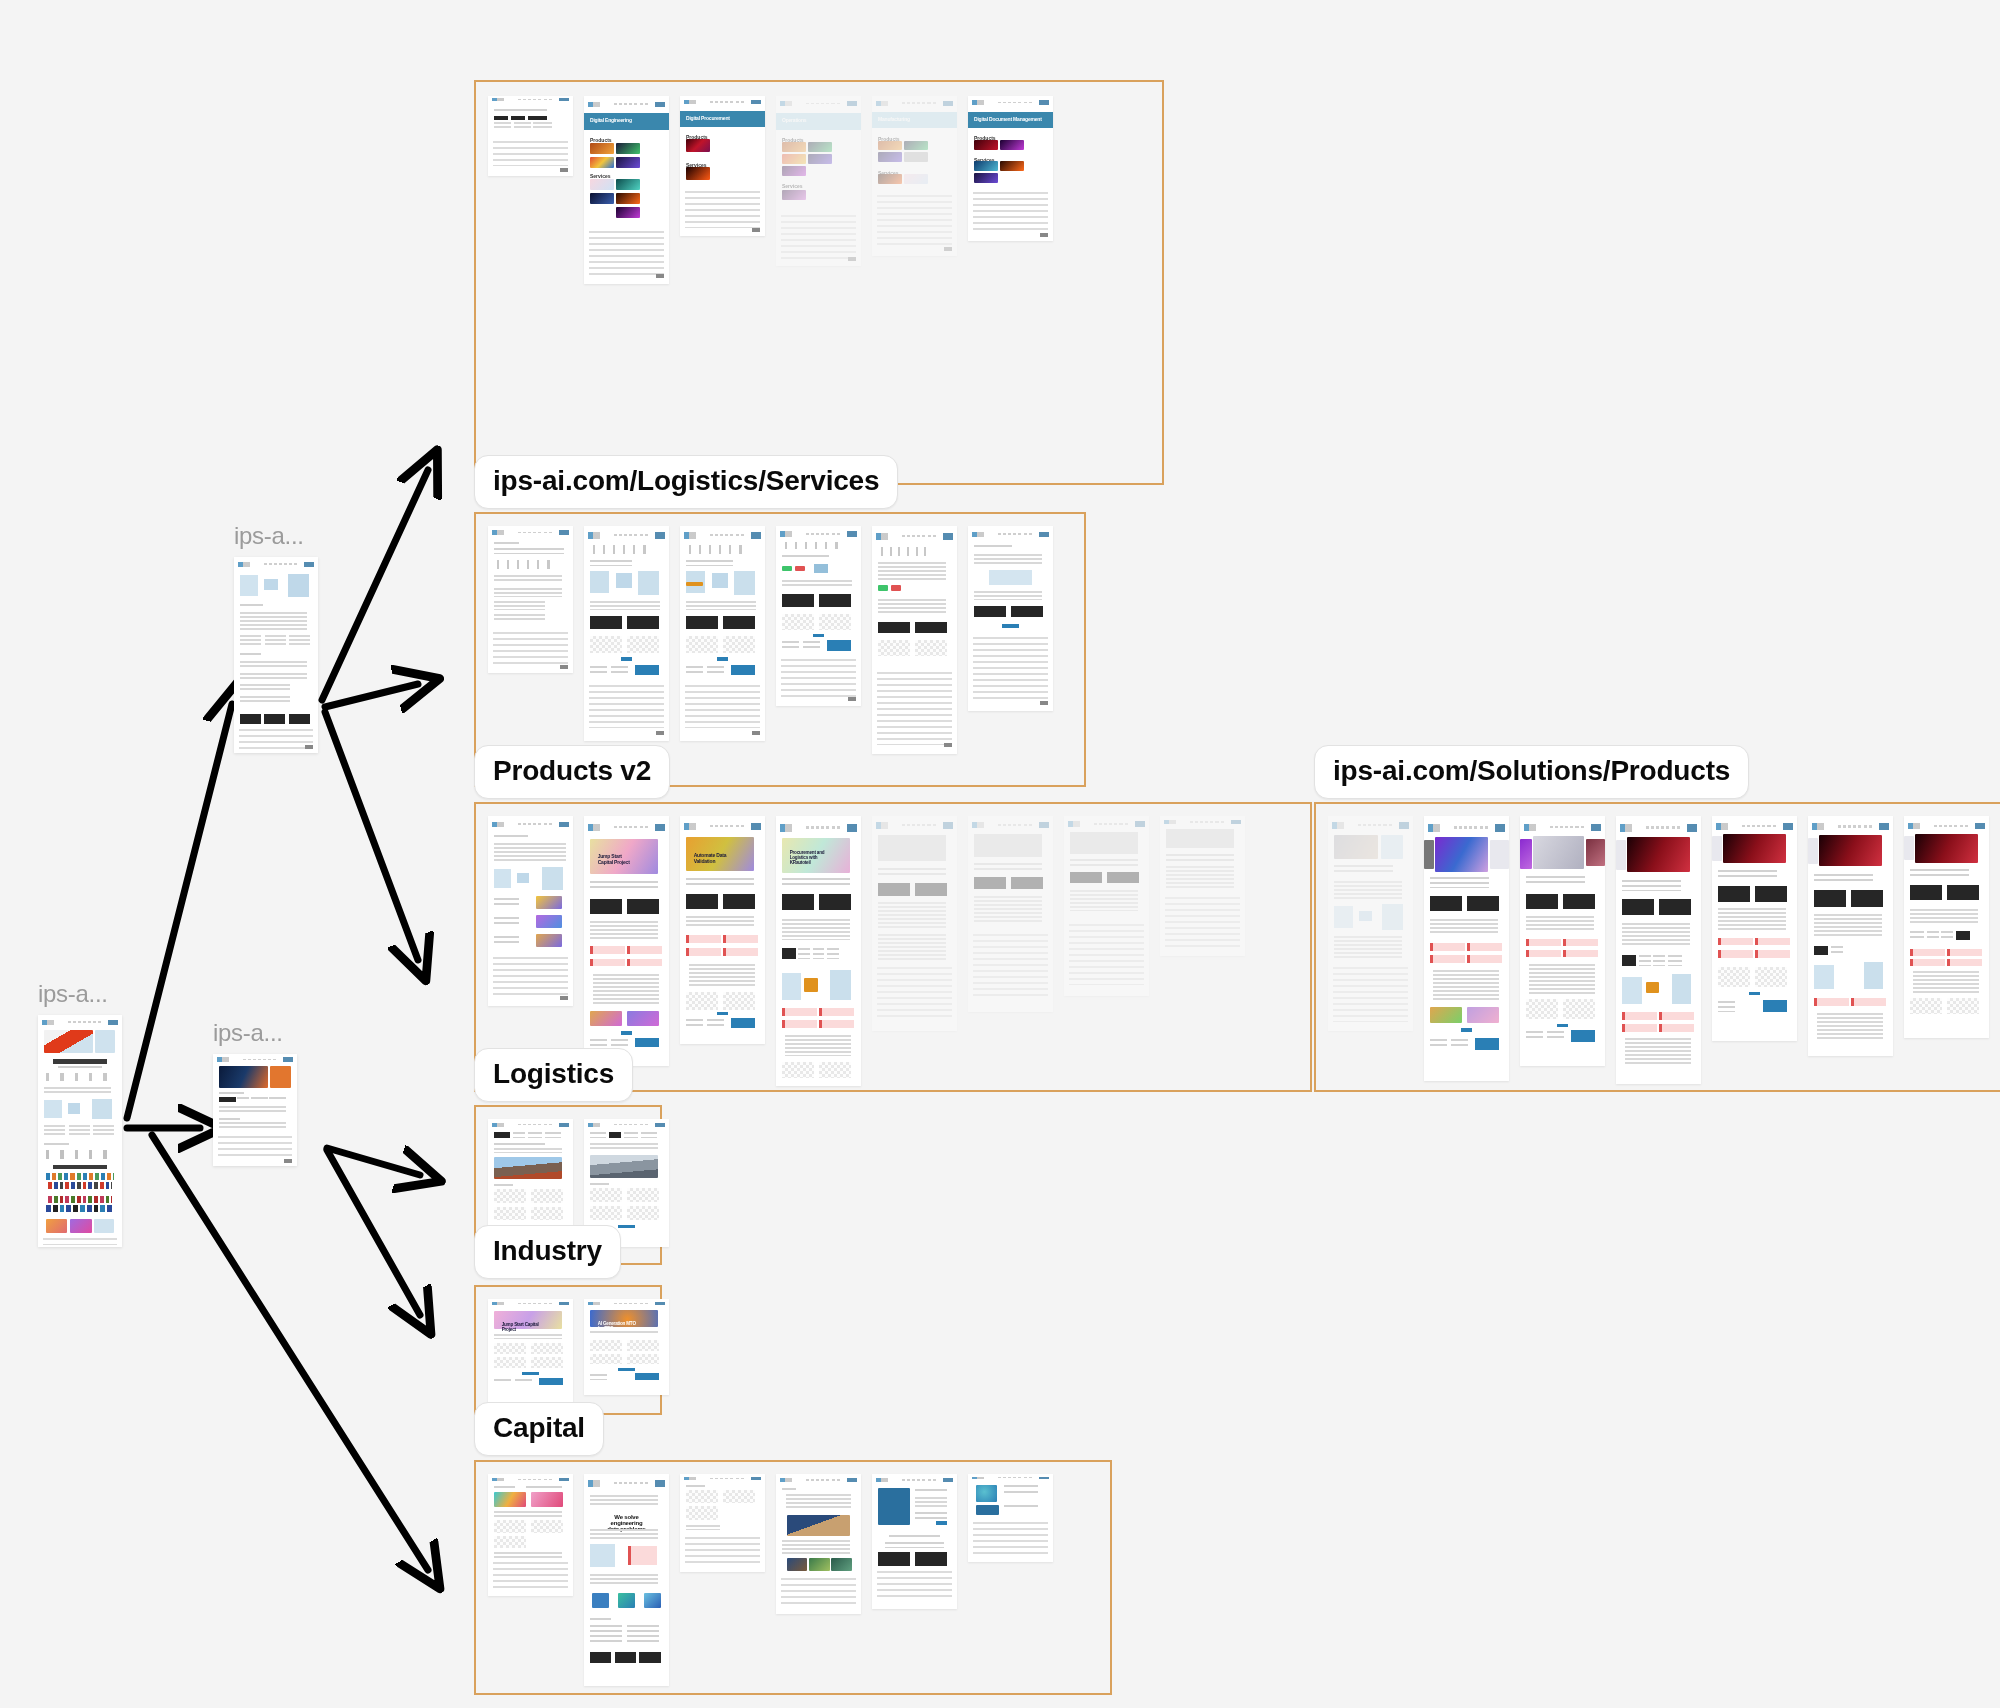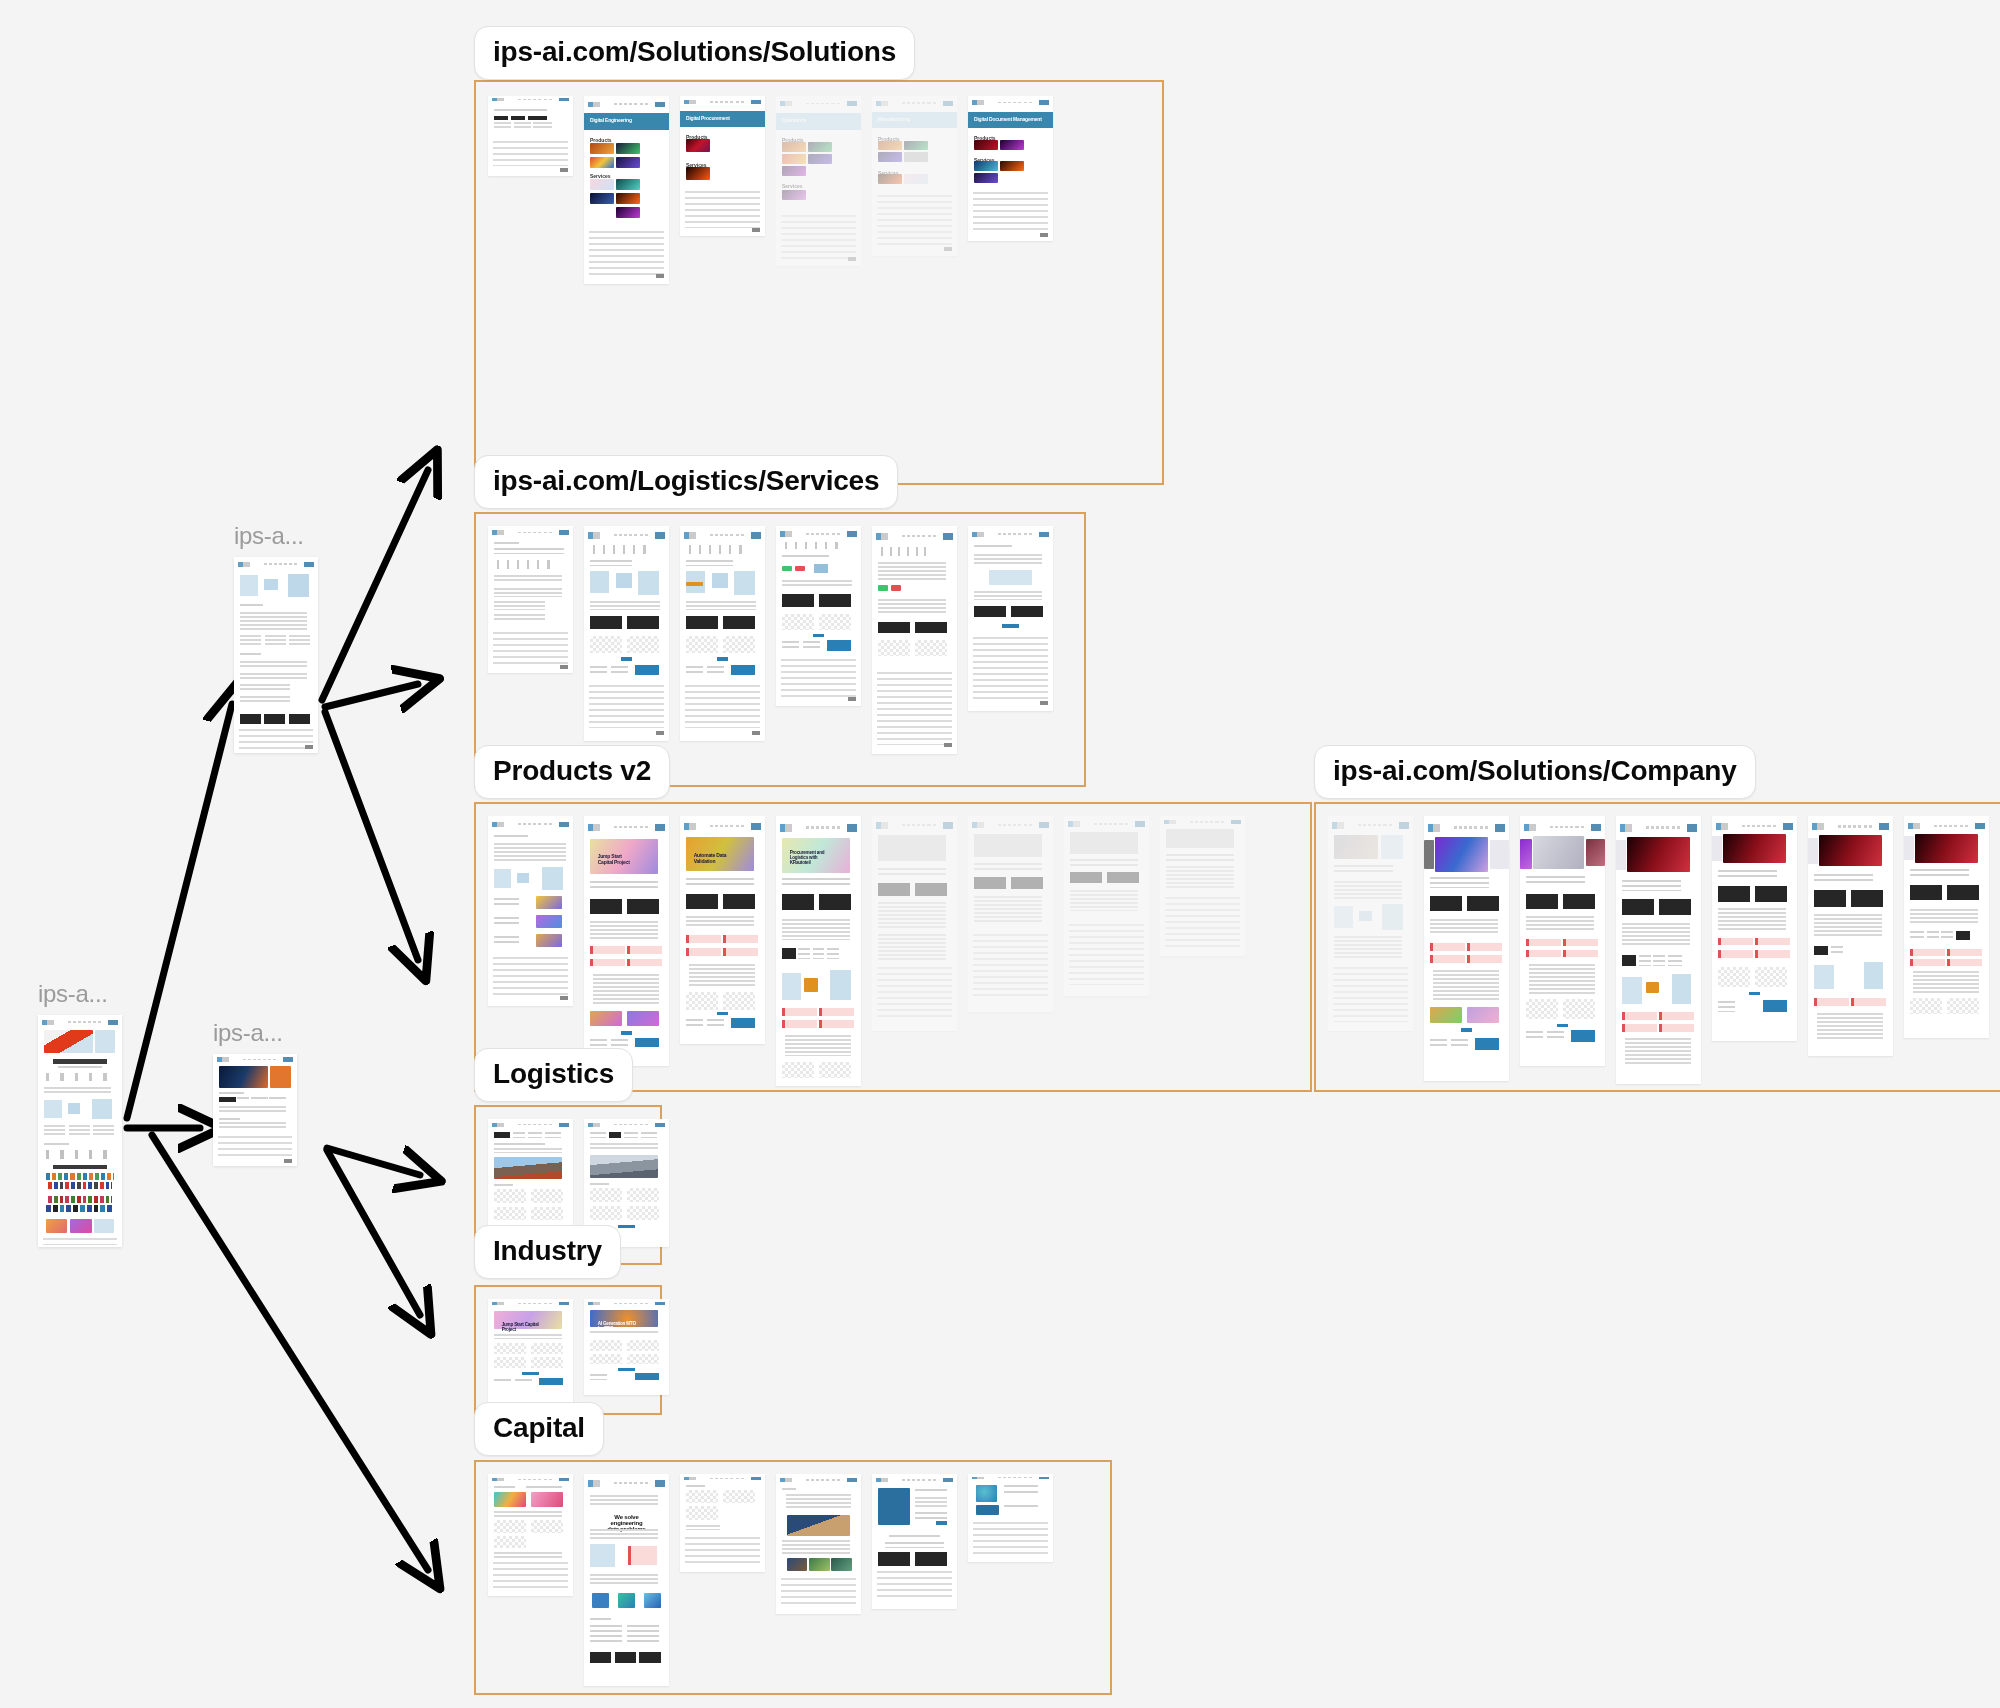--- a/index.html
+++ b/index.html
@@ -220,21 +220,20 @@
         <div class="tile" style="left:38%;top:30%;width:28%;height:7%;background:linear-gradient(135deg,#1a0030,#c03ad6);"></div>
         <div class="sectlab" style="left:7%;top:42%;">Services</div>
         <div class="tile" style="left:7%;top:45%;width:28%;height:7%;background:linear-gradient(135deg,#0d3a6d,#4fb8d2);"></div>
         <div class="tile" style="left:38%;top:45%;width:28%;height:7%;background:linear-gradient(135deg,#2a0a00,#ff6a1a);"></div>
         <div class="tile" style="left:7%;top:53%;width:28%;height:7%;background:linear-gradient(135deg,#1a1440,#6b4bd6);"></div>
         <div class="footer" style="top:66%;height:28%;"></div>
         <div class="footmark" style="bottom:3%;"></div>
       </div>
     </div>
   </div>
-  <div class="chip" style="left:474px;top:26px;">ips-ai.com/Solutions/Solutions</div>
 
   <div class="frame" style="left:474px;top:512px;width:612px;height:275px;">
     <div class="shots">
       <div class="pg" style="left:12px;top:12px;width:85px;height:147px;">
         <div class="navbar">
             <div class="logo"></div>
             <div class="navlinks"></div>
             <div class="navbtn"></div>
           </div>
         <div class="txt" style="left:7%;top:11%;width:30%;height:3%;"></div>
@@ -661,21 +660,21 @@
         <div class="pink" style="left:7%;top:60%;width:38%;height:3%;"></div>
         <div class="pink" style="left:50%;top:60%;width:38%;height:3%;"></div>
         <div class="pink" style="left:7%;top:64.5%;width:38%;height:3%;"></div>
         <div class="pink" style="left:50%;top:64.5%;width:38%;height:3%;"></div>
         <div class="txt dense" style="left:10%;top:70%;width:78%;height:10%;"></div>
         <div class="chk" style="left:7%;top:82%;width:38%;height:7%;"></div>
         <div class="chk" style="left:50%;top:82%;width:38%;height:7%;"></div>
       </div>
     </div>
   </div>
-  <div class="chip" style="left:1314px;top:745px;">ips-ai.com/Solutions/Company</div>
+  <div class="chip" style="left:1314px;top:745px;">ips-ai.com/Solutions/Products</div>
 
   <div class="frame" style="left:474px;top:1105px;width:188px;height:160px;">
     <div class="shots">
       <div class="pg" style="left:12px;top:12px;width:85px;height:125px;">
         <div class="navbar">
             <div class="logo"></div>
             <div class="navlinks"></div>
             <div class="navbtn"></div>
           </div>
         <div class="dark" style="left:7%;top:10%;width:19%;height:5%;"></div>

